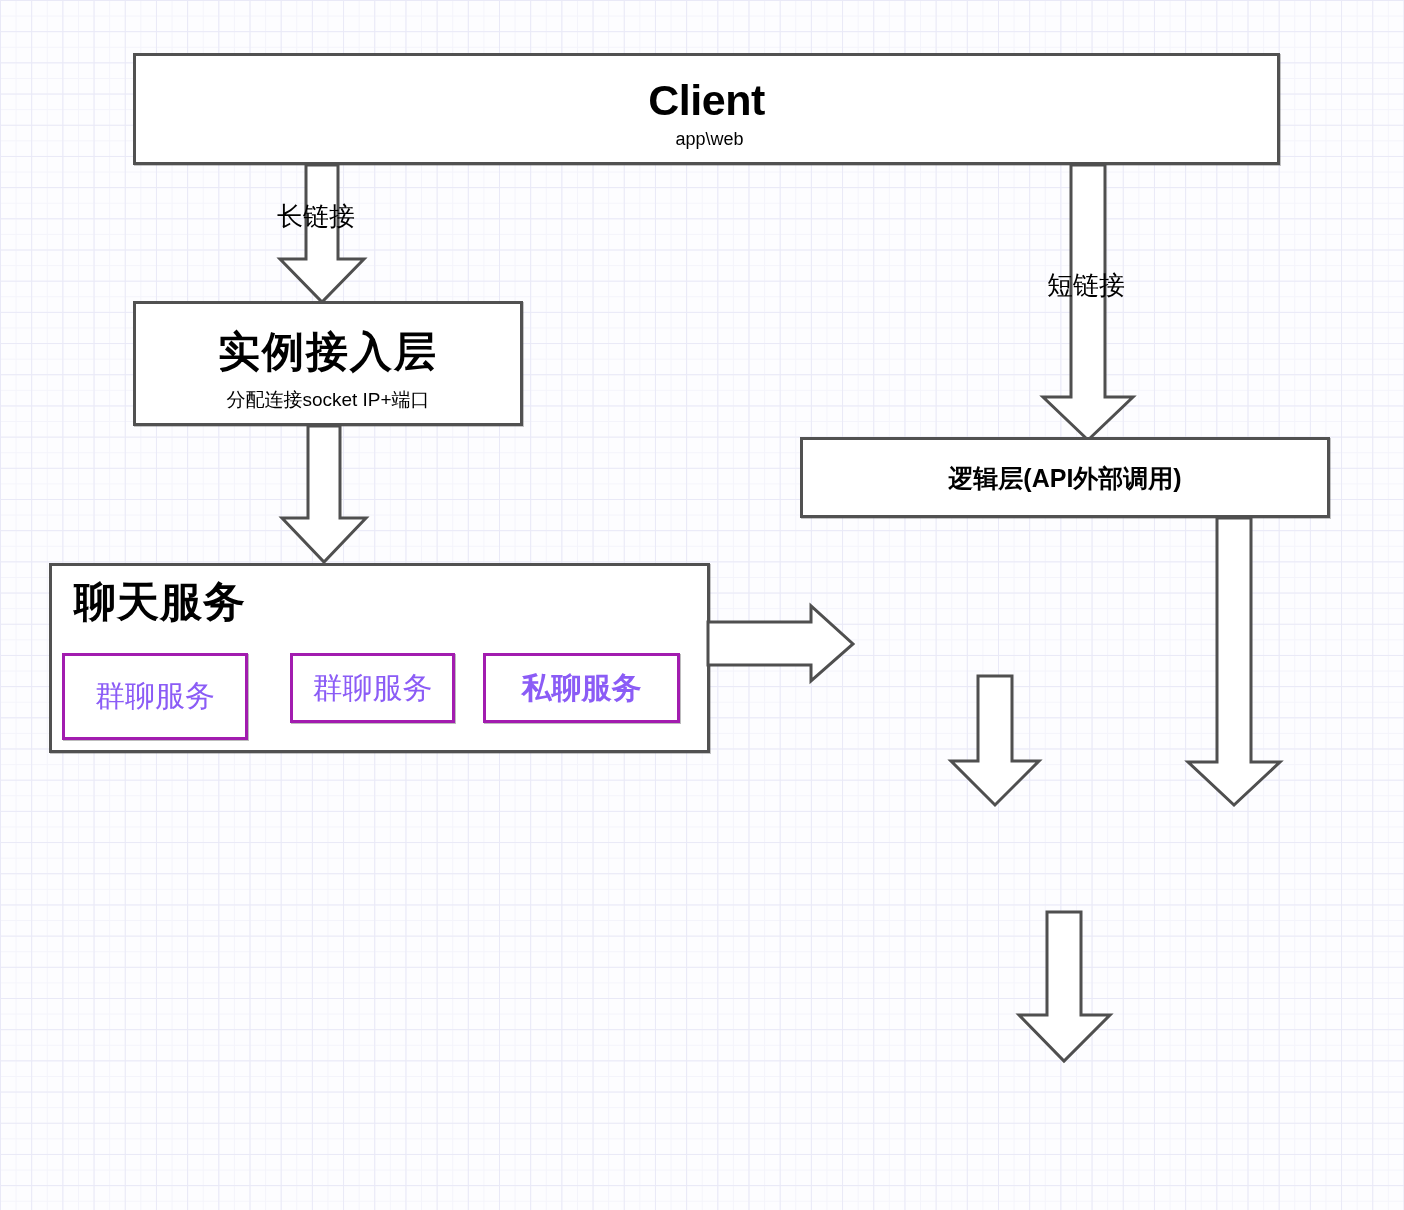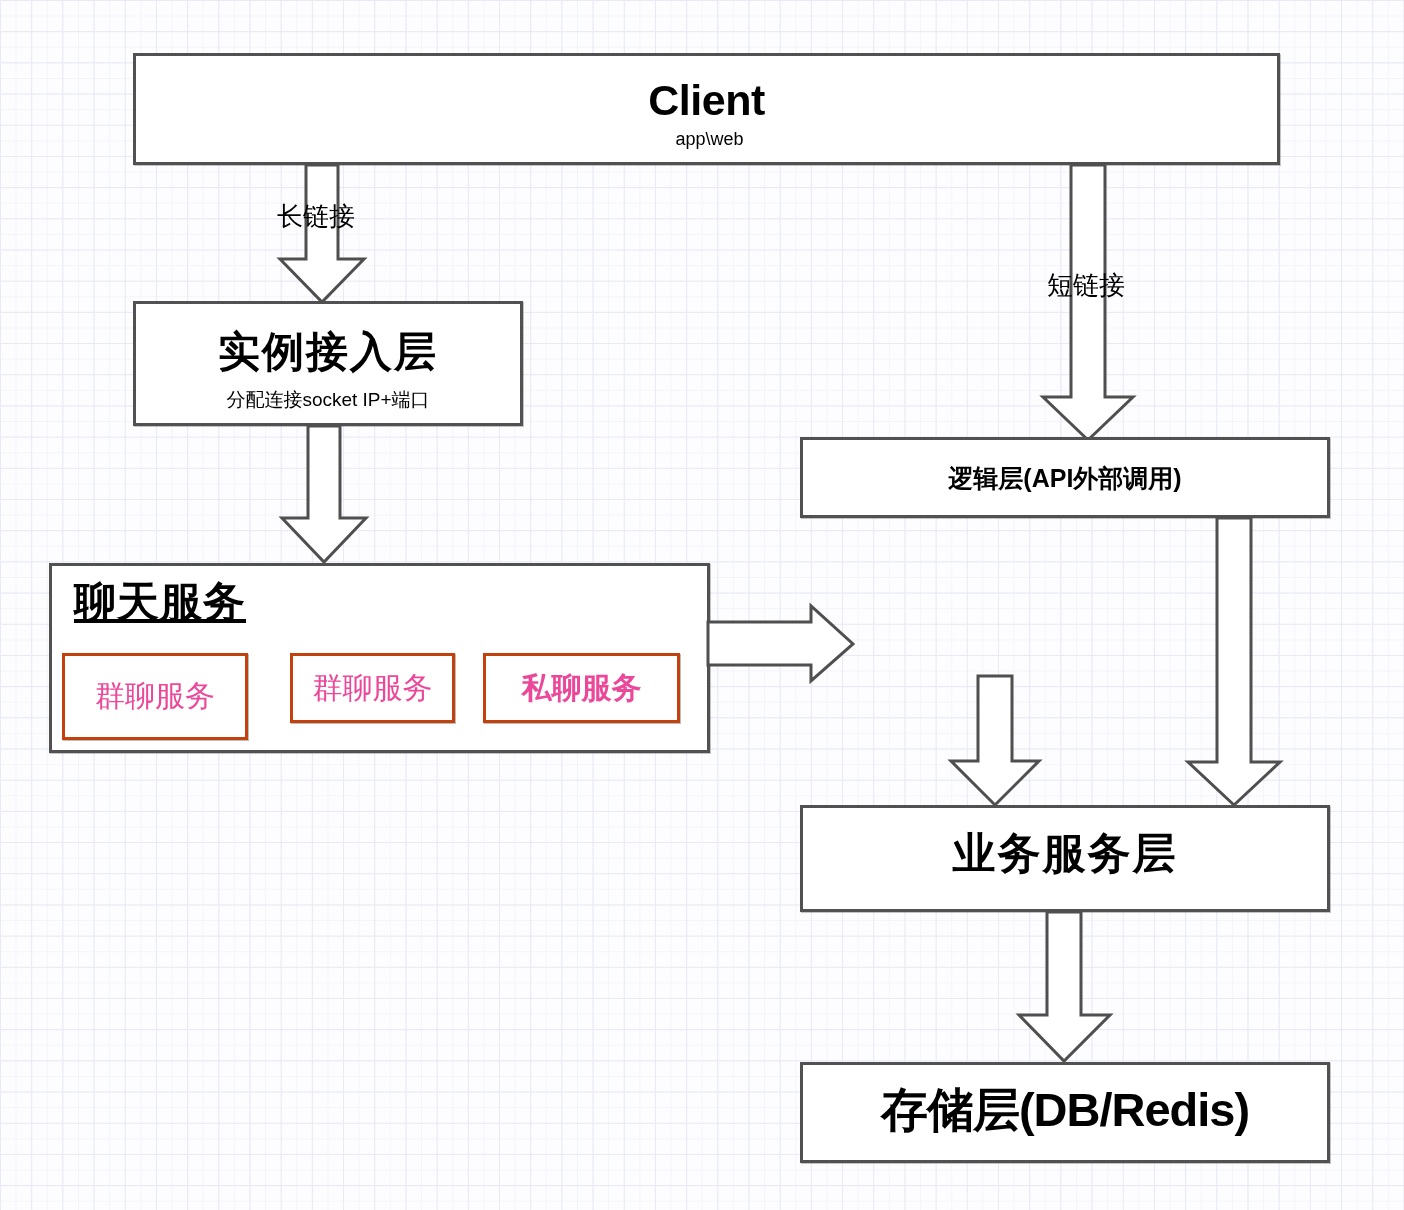--- a/index.html
+++ b/index.html
@@ -76,33 +76,32 @@
   
   #chat-box { left: 49px; top: 563px; width: 661px; height: 190px; }
   #chat-title {
     top: 14px;
     left: 22px;
     right: auto;
     text-align: left;
     font-size: 42px;
     font-weight: bold;
     letter-spacing: 1px;
-    text-decoration: underline;
   }
   .sub-node {
     position: absolute;
     box-sizing: border-box;
     background: #ffffff;
-    border: 3px solid #c2410c;
+    border: 3px solid #a21caf;
     box-shadow: 1px 1px 0 rgba(90,90,90,0.4);
     display: flex;
     align-items: center;
     justify-content: center;
     font-size: 30px;
-    color: #ec4899;
+    color: #8b5cf6;
     white-space: nowrap;
   }
   #chat-sub-1 { left: 62px;  top: 653px; width: 186px; height: 87px; }
   #chat-sub-2 { left: 290px; top: 653px; width: 165px; height: 70px; }
   #chat-sub-3 { left: 483px; top: 653px; width: 197px; height: 70px; font-weight: bold; }
 
   
   #logic-ext-box { left: 800px; top: 437px; width: 530px; height: 81px; padding-left: 9px; }
   #logic-ext-title {
     top: 25px;
@@ -194,25 +193,19 @@
   </svg>
 
   <svg class="arrow" id="arrow-logic-int-business" style="left:947px; top:676px;" width="96" height="132" viewBox="0 0 96 132">
     <polygon points="31,0 65,0 65,85 92,85 48,129 4,85 31,85"></polygon>
   </svg>
 
   <svg class="arrow" id="arrow-logic-ext-business" style="left:1186px; top:518px;" width="98" height="290" viewBox="0 0 98 290">
     <polygon points="31,0 65,0 65,244 94,244 48,287 2,244 31,244"></polygon>
   </svg>
 
-  <div class="node" id="business-box">
-    <div class="node-label" id="business-title">业务服务层</div>
-  </div>
 
   <svg class="arrow" id="arrow-business-storage" style="left:1015px; top:912px;" width="100" height="152" viewBox="0 0 100 152">
     <polygon points="32,0 66,0 66,103 95,103 49,149 4,103 32,103"></polygon>
   </svg>
 
-  <div class="node" id="storage-box">
-    <div class="node-label" id="storage-title">存储层(DB/Redis)</div>
-  </div>
 
 </div>
 
 </body></html>

